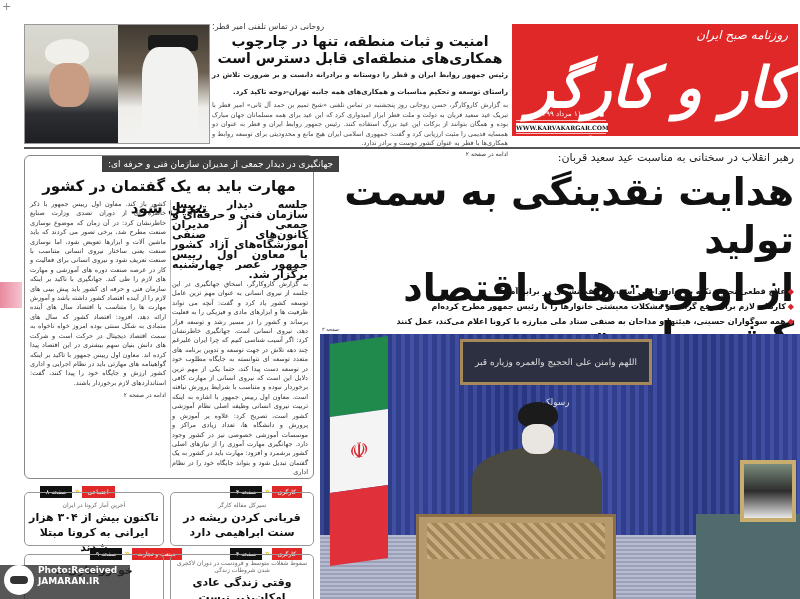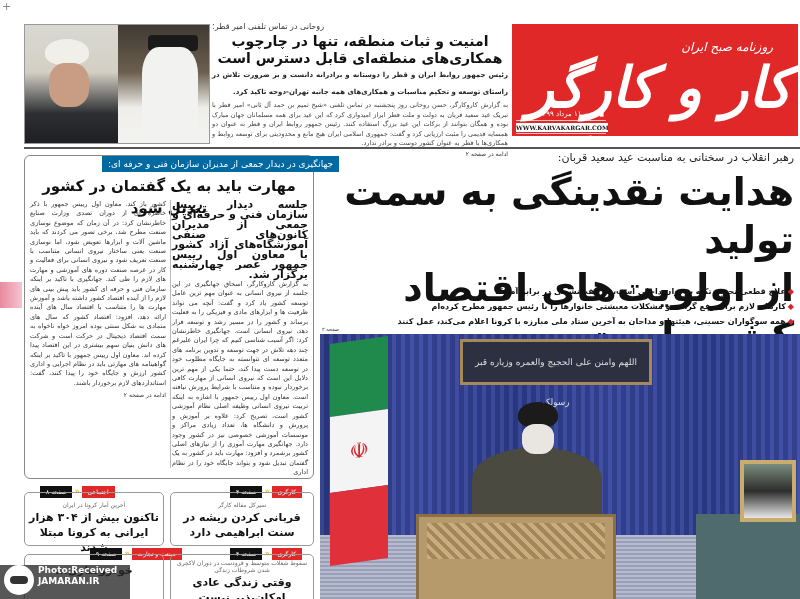--- a/index.html
+++ b/index.html
@@ -1,20 +1,20 @@
 <!DOCTYPE html>
 <html><head>
 <meta charset="utf-8">
 <style>
 *{box-sizing:border-box;margin:0;padding:0}
 body{width:800px;height:599px;background:#fff;font-family:"DejaVu Sans",sans-serif;position:relative;overflow:hidden;direction:rtl;color:#111}
 .abs{position:absolute}
 
 #masthead{left:512px;top:24px;width:286px;height:112px;background:#e02828;}
-#masthead .slogan{position:absolute;right:25px;top:4px;color:#fff;font-family:"DejaVu Serif",serif;font-style:italic;font-size:12px;margin-top:12px;}
+#masthead .slogan{position:absolute;right:10px;top:4px;color:#fff;font-family:"DejaVu Serif",serif;font-style:italic;font-size:12px;}
 #masthead .logo{position:absolute;right:6px;top:20px;color:#fff;font-family:"DejaVu Serif",serif;font-weight:bold;font-style:italic;font-size:56px;letter-spacing:-2px;line-height:86px;}
 #masthead .info{position:absolute;left:4px;top:36px;width:90px;margin-top:48px;}
 #masthead .info div{color:#fff;font-size:7px;line-height:12px;border-bottom:1px solid rgba(255,255,255,.7);text-align:right;padding-right:2px}
 #masthead .info div::before{content:"■ ";font-size:5px}
 #masthead .url{position:absolute;left:4px;bottom:4px;width:92px;height:9px;background:#fff;color:#111;font-size:6px;font-family:"DejaVu Serif",serif;text-align:center;line-height:9px;direction:ltr;font-weight:bold}
 
 #top-photo{left:24px;top:24px;width:186px;height:120px;border:1px solid #999;display:flex;direction:ltr}
 #top-photo .p1{width:94px;height:100%;background:linear-gradient(180deg,#d9d9d2 0%,#d3cfc4 40%,#2d2f33 75%,#1d1f22 100%);position:relative}
 #top-photo .p1::before{content:"";position:absolute;left:20px;top:14px;width:44px;height:26px;border-radius:50% 50% 40% 40%;background:#f0efe9}
 #top-photo .p1::after{content:"";position:absolute;left:24px;top:38px;width:40px;height:44px;border-radius:40%;background:#c99c84}
@@ -48,21 +48,21 @@
 #main-photo .person .turban{position:absolute;left:46px;top:0;width:40px;height:26px;border-radius:50% 50% 40% 40%;background:#1b1b1b}
 #main-photo .person .face{position:absolute;left:50px;top:22px;width:32px;height:30px;border-radius:40%;background:#e9e6e1}
 #main-photo .person .robe{position:absolute;left:0;top:46px;width:130px;height:70px;border-radius:45% 45% 0 0;background:#4a4a40}
 #main-photo .podium{position:absolute;left:96px;top:180px;width:200px;height:90px;background:#b79a6c;border:3px solid #8c6f44}
 #main-photo .podium .pat{position:absolute;left:8px;top:6px;right:8px;height:36px;background:repeating-linear-gradient(45deg,#c8ad80 0 4px,#a58658 4px 8px)}
 #main-photo .table{position:absolute;right:0;top:180px;width:104px;height:90px;background:#4f6b6e}
 #main-photo .frame{position:absolute;right:4px;top:126px;width:56px;height:62px;background:#c9ad6e;padding:4px}
 #main-photo .frame div{width:100%;height:100%;background:linear-gradient(180deg,#7a8c7c,#2d2d2d 50%,#e8e8e8)}
 
 #jah-box{left:24px;top:155px;width:290px;height:324px;border:1px solid #888;border-radius:6px}
-#jah-kicker{left:102px;top:156px;height:16px;padding:0 6px;background:#0369a1;color:#fff;font-size:9px;line-height:16px;white-space:nowrap}
+#jah-kicker{left:102px;top:156px;height:16px;padding:0 6px;background:#404040;color:#fff;font-size:9px;line-height:16px;white-space:nowrap}
 #jah-headline{left:24px;top:175px;width:290px;text-align:center;font-size:15px;font-weight:bold;line-height:22px}
 #jah-cols{left:30px;top:200px;width:278px;height:268px;display:flex;gap:6px}
 .col{flex:1;font-size:6.5px;line-height:9.4px;color:#333;text-align:justify}
 .col .lead{font-weight:bold;color:#111;font-size:11px;line-height:10px}
 .col .cont{font-size:6px;margin-top:2px}
 #col-divider{left:170px;top:200px;width:1px;height:268px;background:#bbb}
 
 .bbox{position:absolute;border:1px solid #999;border-radius:5px;text-align:center}
 .tag{position:absolute;height:12px;display:flex;direction:rtl;font-size:6px;line-height:12px;white-space:nowrap}
 .tag .sec{background:#e02828;color:#fff;padding:0 6px}
@@ -110,21 +110,21 @@
 <div class="abs" id="top-rule"></div>
 
 <div class="abs" id="main-kicker">رهبر انقلاب در سخنانی به مناسبت عید سعید قربان:</div>
 <div class="abs" id="main-headline">
   <div>هدایت نقدینگی به سمت تولید</div>
   <div>از اولویت‌های اقتصاد کشور است</div>
 </div>
 <ul class="abs" id="main-bullets">
   <li><span class="dia">◆</span><span>علاج قطعی تحریم تکیه بر توان داخلی است، نه عقب‌نشینی در برابر آمریکا</span></li>
   <li><span class="dia">◆</span><span>کارهای لازم برای رفع گرانی و مشکلات معیشتی خانوارها را با رئیس جمهور مطرح کرده‌ام</span></li>
-  <li><span class="dia">◆</span><span>همه سوگواران حسینی، هیئتها و مداحان به آخرین ستاد ملی مبارزه با کرونا اعلام می‌کند، عمل کنند</span></li>
+  <li><span class="dia">◆</span><span>همه سوگواران حسینی، هیئتها و مداحان به صنفی ستاد ملی مبارزه با کرونا اعلام می‌کند، عمل کنند</span></li>
 </ul>
 <div class="abs" id="main-page">صفحه ۲</div>
 
 <div class="abs" id="main-photo">
   <div class="stripes"></div>
   <div class="floor"></div>
   <div class="banner">اللهم وامنن علی الحجیج والعمره وزیاره قبر رسولک</div>
   <div class="flag">
     <div class="g"></div>
       <div class="w">☫</div>

